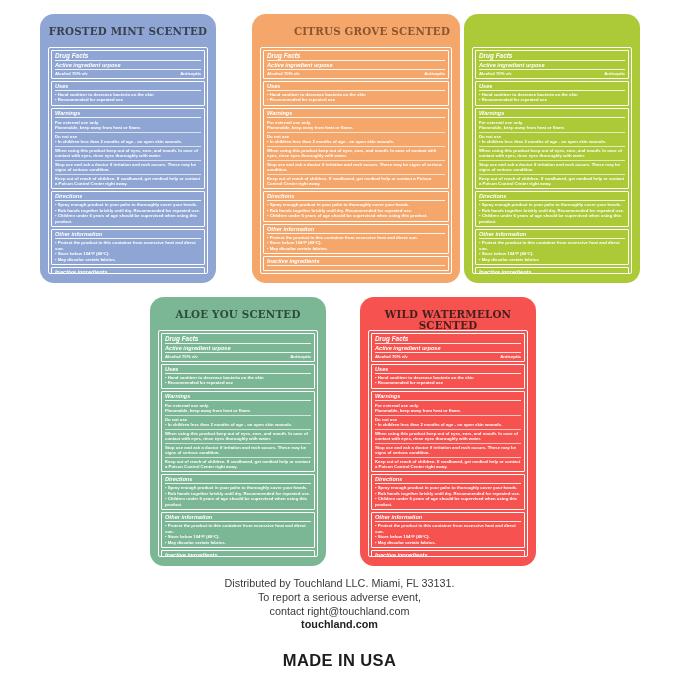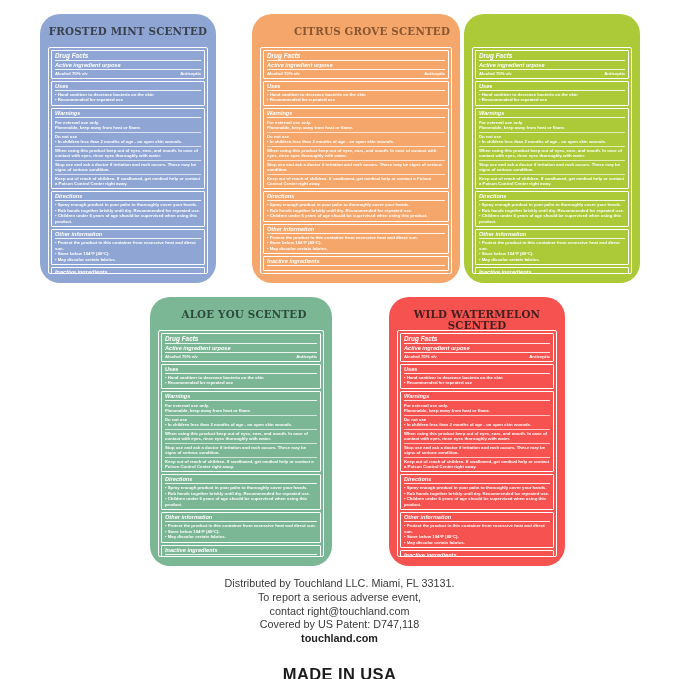--- a/index.html
+++ b/index.html
@@ -1,21 +1,21 @@
 <!DOCTYPE html>
 <html><head>
 <meta charset="utf-8">
 <style>
   html,body { margin:0; padding:0; background:#ffffff; }
   .stage {
     position:relative; width:679px; height:679px; background:#ffffff;
     font-family:"Liberation Sans", sans-serif; overflow:hidden;
   }
   .card {
-    position:absolute; width:176px; height:269px; border-radius:20px;
+    position:absolute; width:176px; height:269px; border-radius:14px;
   }
   #card-0 { left:40px;  top:14px;  }
   #card-1 { left:252px; top:14px;  }
   #card-2 { left:464px; top:14px;  }
   #card-3 { left:150px; top:297px; }
   #card-4 { left:360px; top:297px; }
 
   .card-title {
     margin:12px 5px 0; text-align:center;
     font-family:"DejaVu Serif", serif; font-weight:700;
@@ -55,21 +55,20 @@
   }
 </style>
 </head>
 <body>
 
 <div class="stage" id="stage">
   <div class="footer">
     <div>Distributed by Touchland LLC. Miami, FL 33131.</div>
     <div>To report a serious adverse event,</div>
     <div>contact right@touchland.com</div>
-    <div>Covered by US Patent: D747,118</div>
     <div class="site">touchland.com</div>
     <div class="made">MADE IN USA</div>
   </div>
 <section class="card" id="card-0" style="background: rgb(143, 166, 212);">
     <h2 class="card-title" style="color: rgb(57, 65, 78);">FROSTED MINT SCENTED</h2>
     <div class="facts">
 
       <div class="sec">
         <div class="h-df">Drug Facts</div>
         <div class="h-sec">Active ingredient urpose</div>
@@ -241,21 +240,21 @@
         <div class="txt">• May discolor certain fabrics.</div>
       </div>
 
       <div class="sec">
         <div class="h-sec">Inactive ingredients</div>
 
       </div>
 
     </div>
   </section>
-    <section class="card" id="card-3" style="background: rgb(124, 183, 149); padding-left: 6px;">
+    <section class="card" id="card-3" style="background: rgb(124, 183, 149);">
     <h2 class="card-title" style="color: rgb(45, 75, 61);">ALOE YOU SCENTED</h2>
     <div class="facts">
 
       <div class="sec">
         <div class="h-df">Drug Facts</div>
         <div class="h-sec">Active ingredient urpose</div>
         <div class="arow">
           <span>Alcohol 70% v/v</span>
           <span>Antiseptic</span>
         </div>
@@ -302,21 +301,21 @@
         <div class="txt">• May discolor certain fabrics.</div>
       </div>
 
       <div class="sec">
         <div class="h-sec">Inactive ingredients</div>
 
       </div>
 
     </div>
   </section>
-    <section class="card" id="card-4" style="background: rgb(246, 83, 80); margin-left: 29px;">
+    <section class="card" id="card-4" style="background: rgb(246, 83, 80);">
     <h2 class="card-title" style="color: rgb(68, 31, 30);">WILD WATERMELON SCENTED</h2>
     <div class="facts">
 
       <div class="sec">
         <div class="h-df">Drug Facts</div>
         <div class="h-sec">Active ingredient urpose</div>
         <div class="arow">
           <span>Alcohol 70% v/v</span>
           <span>Antiseptic</span>
         </div>

